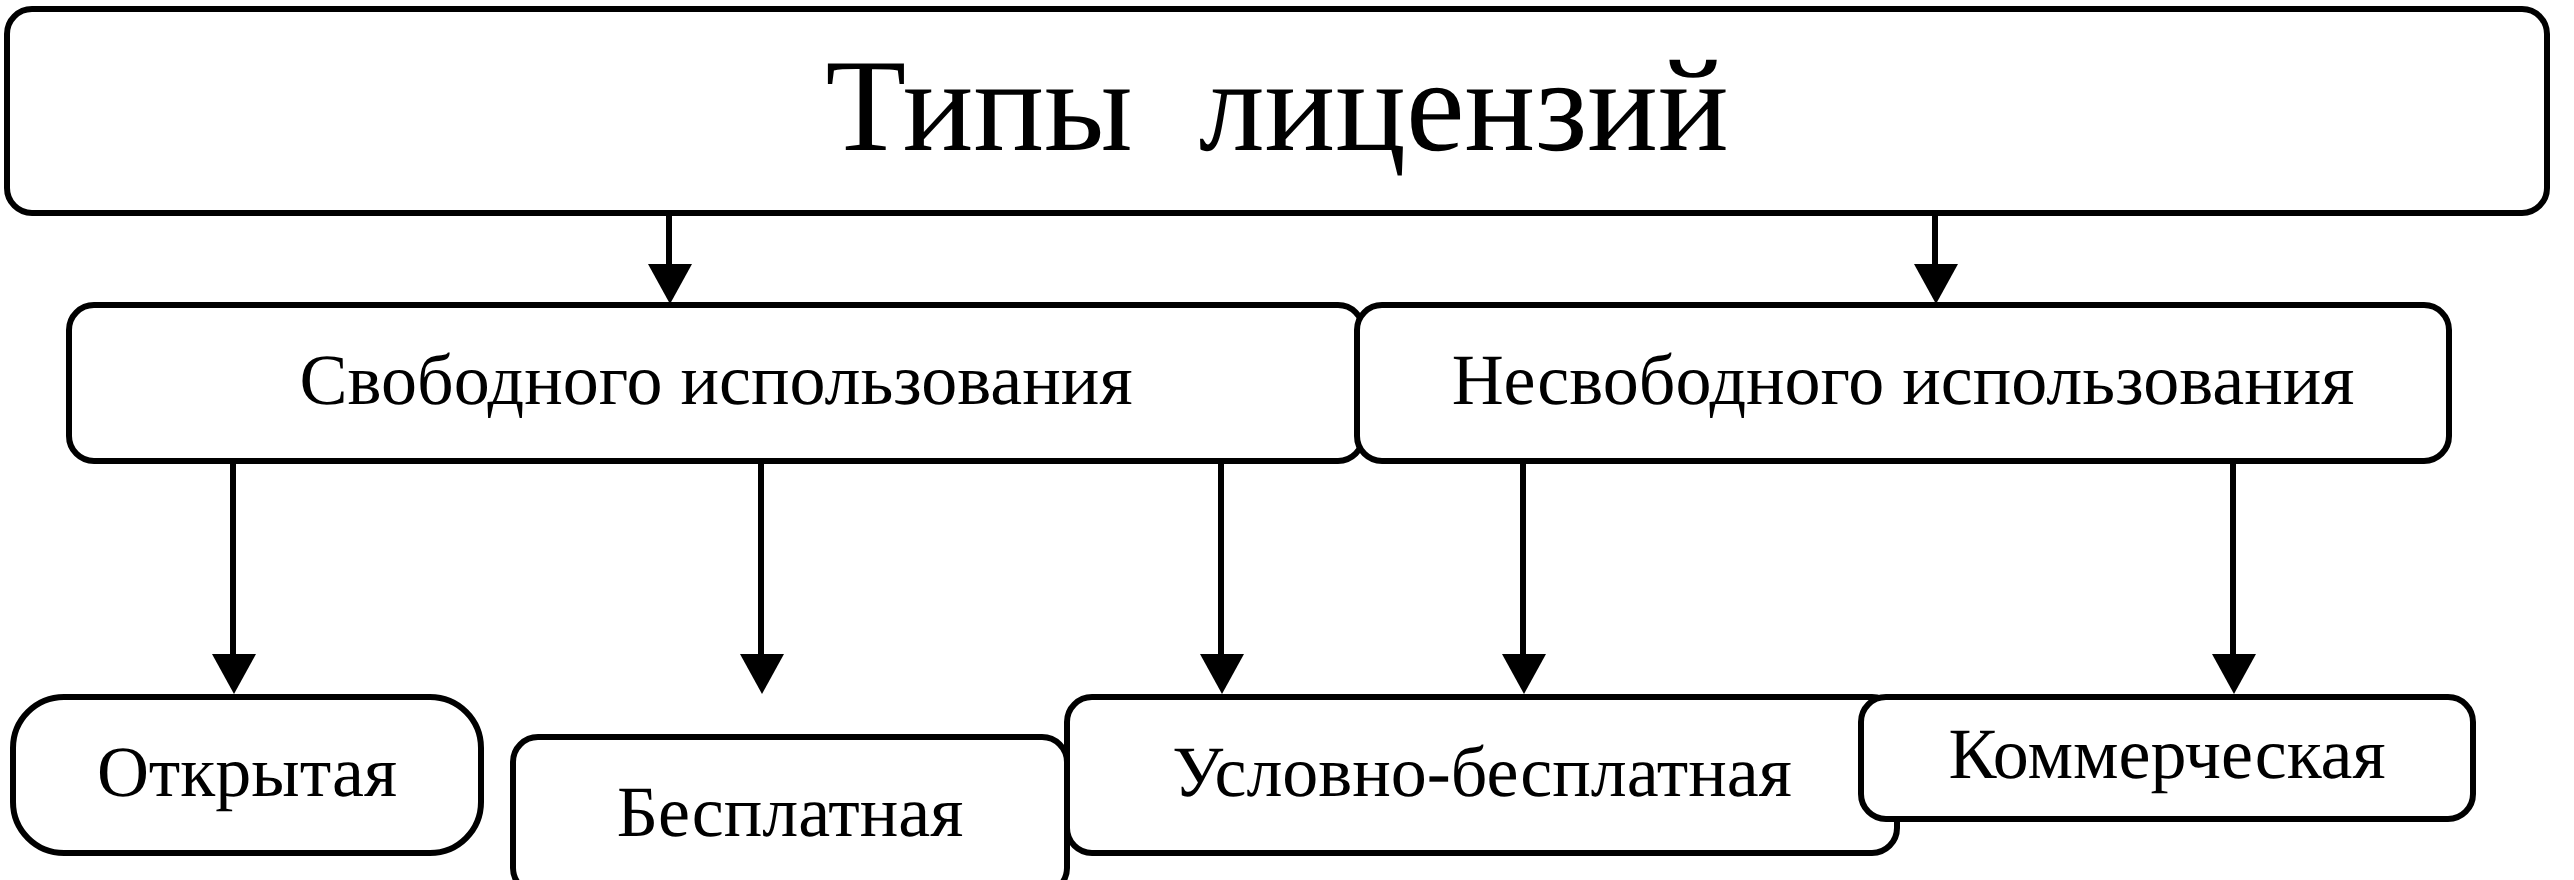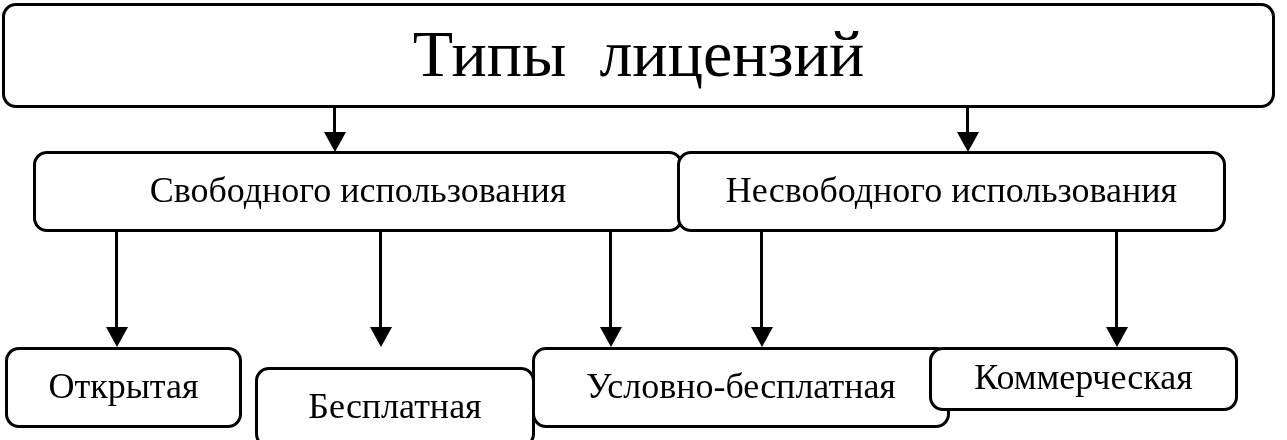--- a/index.html
+++ b/index.html
@@ -30,21 +30,21 @@
   .box .lbl {
     white-space: pre;
     line-height: 1;
     padding-bottom: 4px;
   }
   .root       { left: 2px;   top: 3px;   width: 1273px; height: 105px; }
   .root .lbl  { font-size: 66px; text-align: center; }
   .lvl2, .lvl3 { font-size: 36px; }
   .free       { left: 5px;   top: 151px; width: 650px;  height: 81px; margin-left: 28px; }
   .nonfree    { left: 677px; top: 151px; width: 549px;  height: 81px; }
-  .open       { left: 5px;   top: 347px; width: 237px;  height: 81px; }
+  .open       { left: 5px;   top: 347px; width: 237px;  height: 81px; border-radius: 27px; }
   .freeware   { left: 255px; top: 367px; width: 280px;  height: 81px; }
   .shareware  { left: 532px; top: 347px; width: 418px;  height: 81px; }
   .commercial { left: 929px; top: 347px; width: 309px;  height: 64px; }
 
   .arrow {
     position: absolute;
     width: 24px;
   }
   .arrow .shaft {
     position: absolute;

